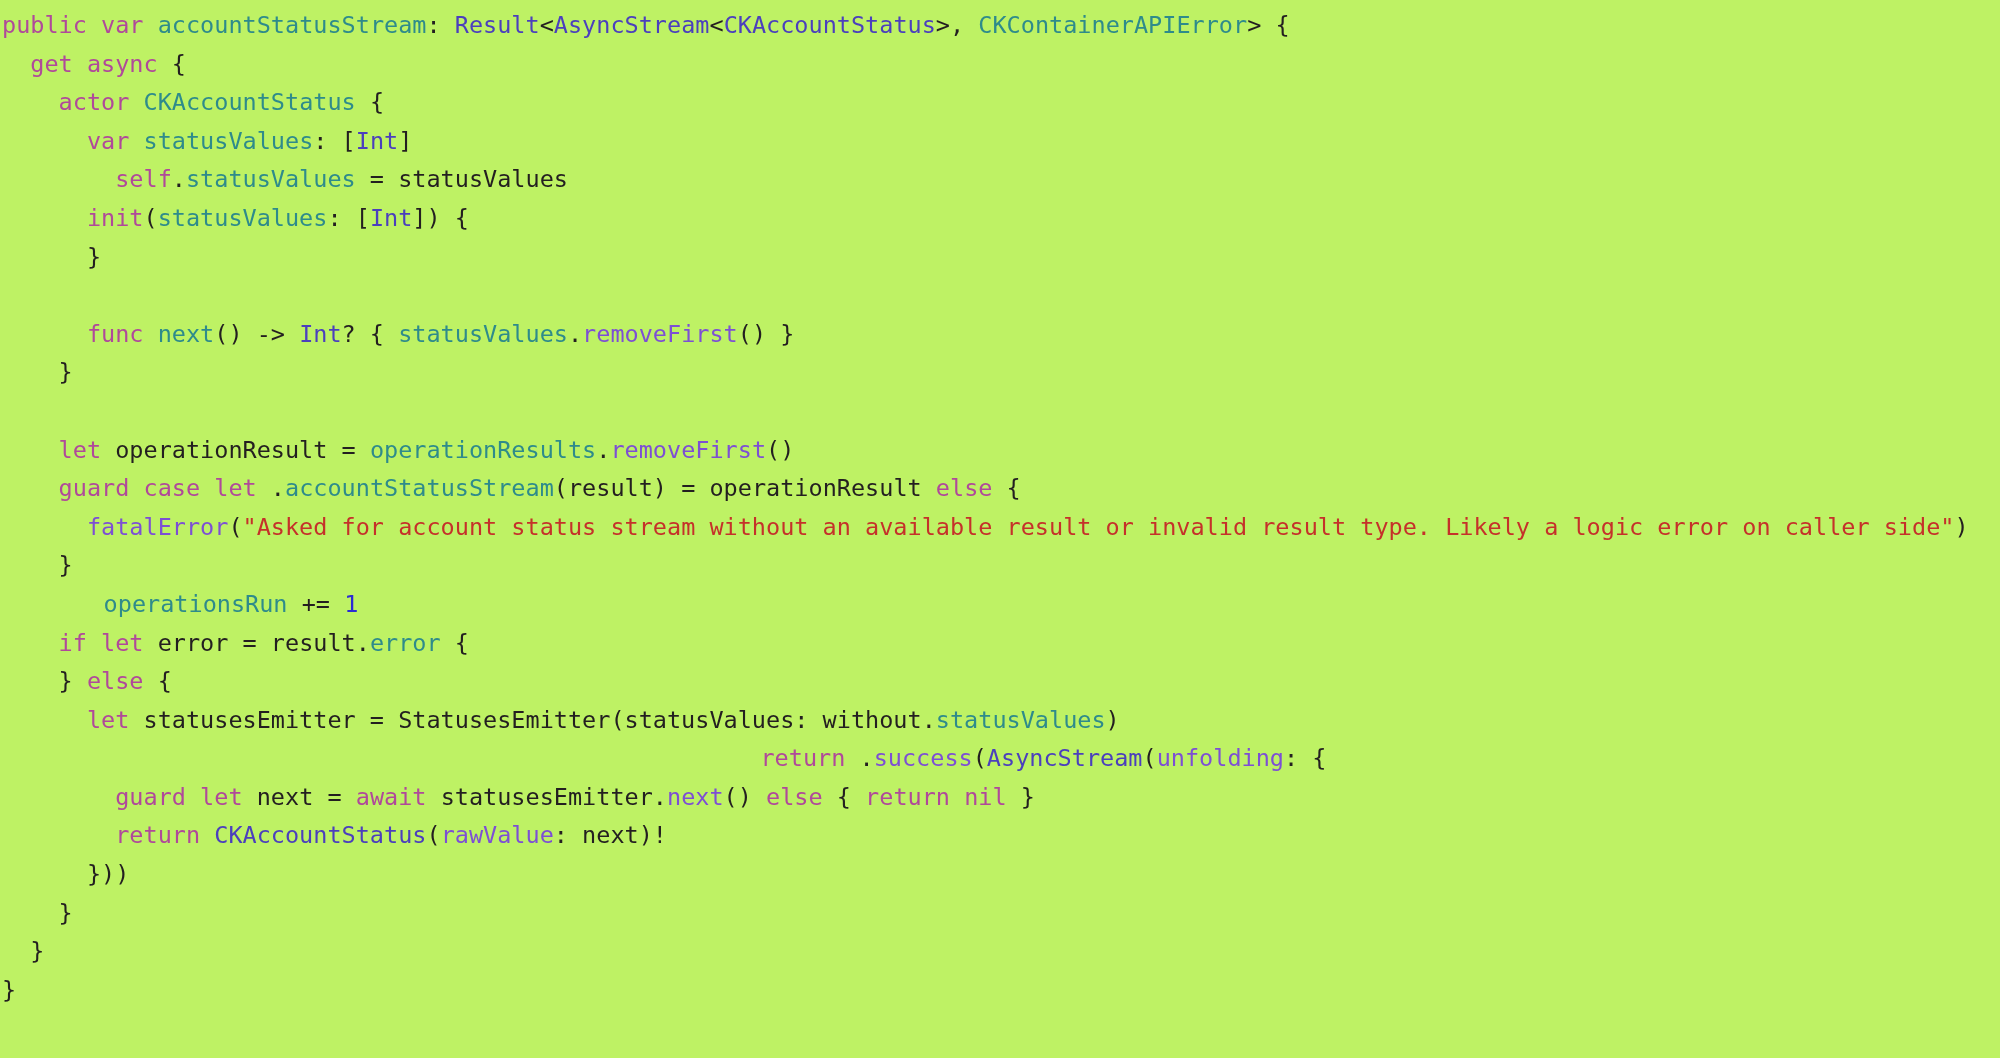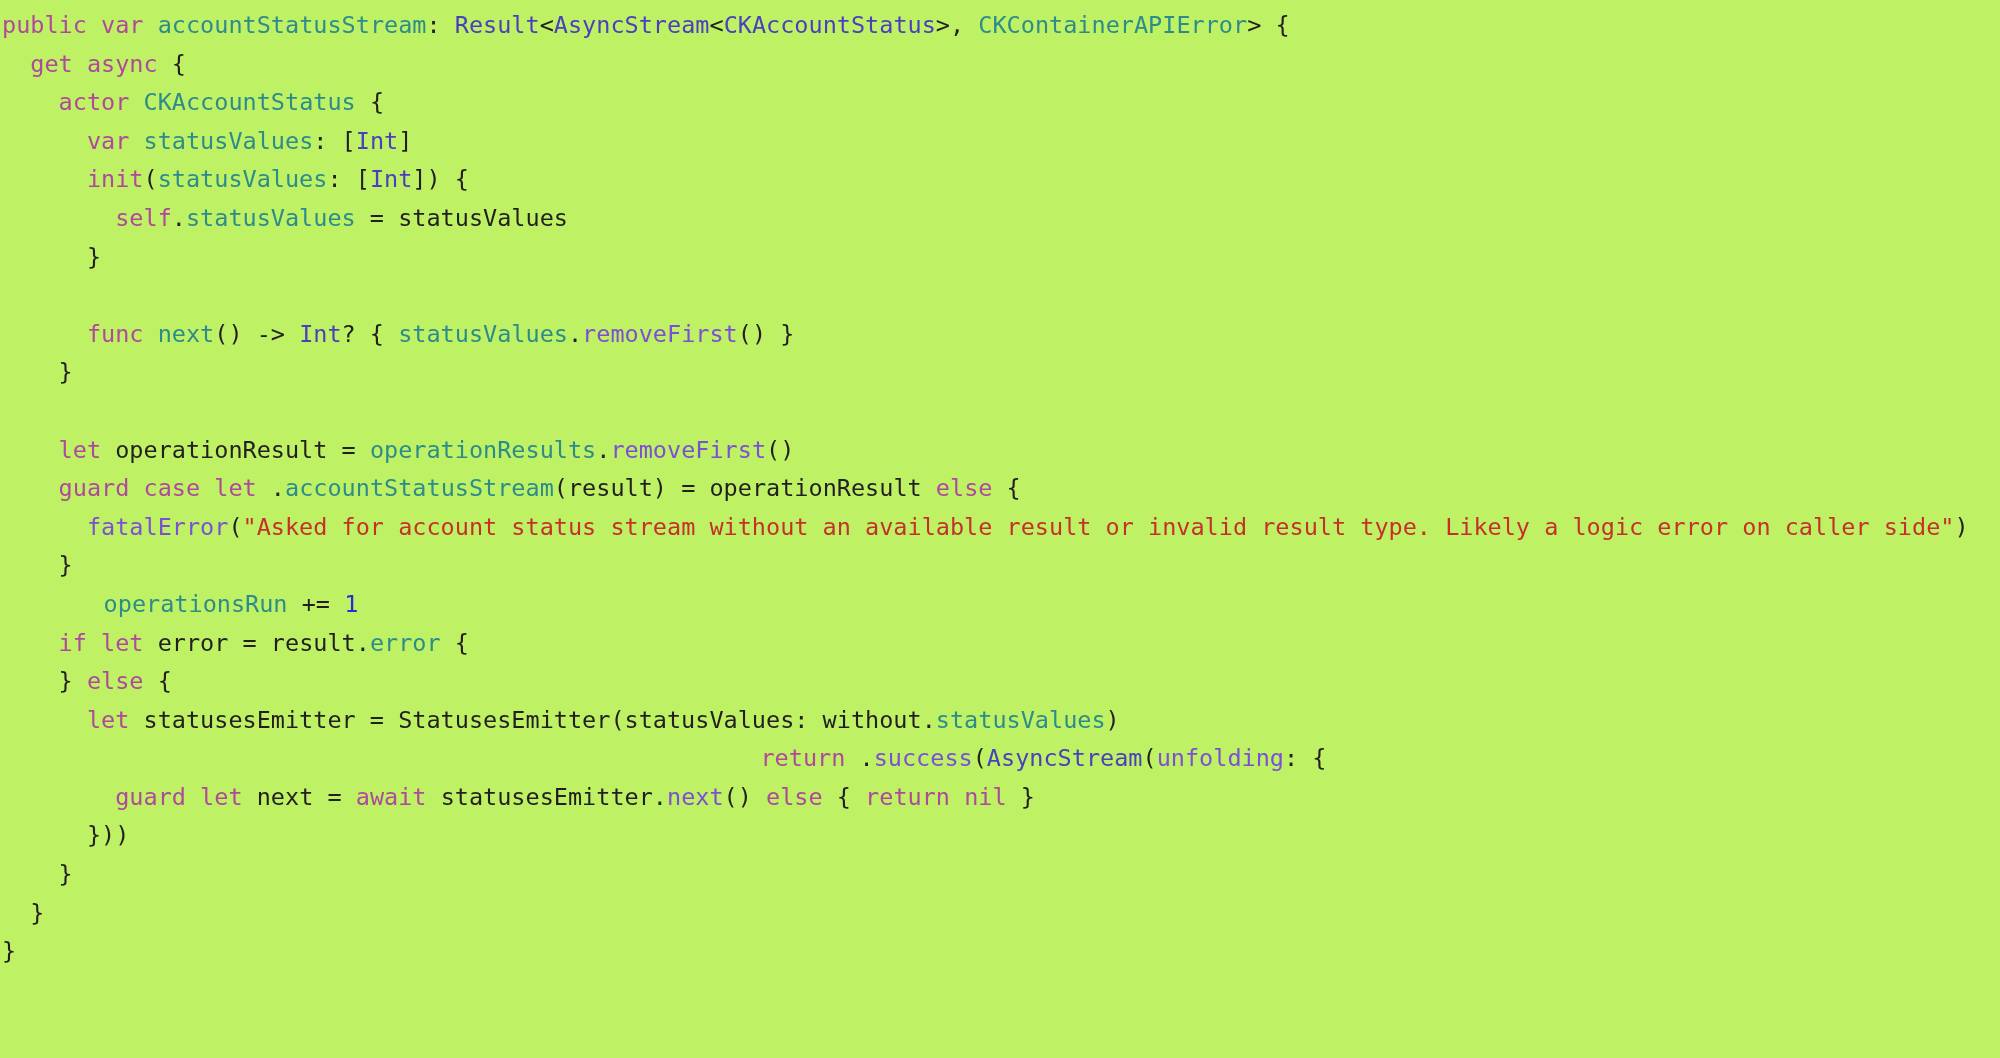--- a/index.html
+++ b/index.html
@@ -47,34 +47,35 @@
 </style>
 </head>
 <body>
 
 <div id="code-surface" style="background: #bef264; font-size: 23.5px;">
 
 <div class="code-line" style="line-height: 38.6px; height: 38.6px;"><span class="t-kw">public</span><span class="t-pl"> </span><span class="t-kw">var</span><span class="t-pl"> </span><span class="t-id">accountStatusStream</span><span class="t-pl">: </span><span class="t-type">Result</span><span class="t-pl">&lt;</span><span class="t-type">AsyncStream</span><span class="t-pl">&lt;</span><span class="t-type">CKAccountStatus</span><span class="t-pl">&gt;, </span><span class="t-id">CKContainerAPIError</span><span class="t-pl">&gt; {</span></div>
     <div class="code-line" style="line-height: 38.6px; height: 38.6px;"><span class="t-pl">  </span><span class="t-kw">get</span><span class="t-pl"> </span><span class="t-kw">async</span><span class="t-pl"> {</span></div>
     <div class="code-line" style="line-height: 38.6px; height: 38.6px;"><span class="t-pl">    </span><span class="t-kw">actor</span><span class="t-pl"> </span><span class="t-id">CKAccountStatus</span><span class="t-pl"> {</span></div>
     <div class="code-line" style="line-height: 38.6px; height: 38.6px;"><span class="t-pl">      </span><span class="t-kw">var</span><span class="t-pl"> </span><span class="t-id">statusValues</span><span class="t-pl">: [</span><span class="t-type">Int</span><span class="t-pl">]</span></div>
+    <div class="code-line" style="line-height: 38.6px; height: 38.6px;"><span class="t-pl">        </span><span class="t-kw">self</span><span class="t-pl">.</span><span class="t-id">statusValues</span><span class="t-pl"> = statusValues</span></div>
     <div class="code-line" style="line-height: 38.6px; height: 38.6px;"><span class="t-pl">      </span><span class="t-kw">init</span><span class="t-pl">(</span><span class="t-id">statusValues</span><span class="t-pl">: [</span><span class="t-type">Int</span><span class="t-pl">]) {</span></div>
-    <div class="code-line" style="line-height: 38.6px; height: 38.6px;"><span class="t-pl">        </span><span class="t-kw">self</span><span class="t-pl">.</span><span class="t-id">statusValues</span><span class="t-pl"> = statusValues</span></div>
     <div class="code-line" style="line-height: 38.6px; height: 38.6px;"><span class="t-pl">      }</span></div>
     <div class="code-line" style="line-height: 38.6px; height: 38.6px;">&nbsp;</div>
     <div class="code-line" style="line-height: 38.6px; height: 38.6px;"><span class="t-pl">      </span><span class="t-kw">func</span><span class="t-pl"> </span><span class="t-id">next</span><span class="t-pl">() -&gt; </span><span class="t-type">Int</span><span class="t-pl">? { </span><span class="t-id">statusValues</span><span class="t-pl">.</span><span class="t-fn">removeFirst</span><span class="t-pl">() }</span></div>
     <div class="code-line" style="line-height: 38.6px; height: 38.6px;"><span class="t-pl">    }</span></div>
     <div class="code-line" style="line-height: 38.6px; height: 38.6px;">&nbsp;</div>
     <div class="code-line" style="line-height: 38.6px; height: 38.6px;"><span class="t-pl">    </span><span class="t-kw">let</span><span class="t-pl"> operationResult = </span><span class="t-id">operationResults</span><span class="t-pl">.</span><span class="t-fn">removeFirst</span><span class="t-pl">()</span></div>
     <div class="code-line" style="line-height: 38.6px; height: 38.6px;"><span class="t-pl">    </span><span class="t-kw">guard</span><span class="t-pl"> </span><span class="t-kw">case</span><span class="t-pl"> </span><span class="t-kw">let</span><span class="t-pl"> .</span><span class="t-id">accountStatusStream</span><span class="t-pl">(result) = operationResult </span><span class="t-kw">else</span><span class="t-pl"> {</span></div>
     <div class="code-line" style="line-height: 38.6px; height: 38.6px;"><span class="t-pl">      </span><span class="t-fn">fatalError</span><span class="t-pl">(</span><span class="t-str">"Asked for account status stream without an available result or invalid result type. Likely a logic error on caller side"</span><span class="t-pl">)</span></div>
     <div class="code-line" style="line-height: 38.6px; height: 38.6px;"><span class="t-pl">    }</span></div>
     <div class="code-line" style="line-height: 38.6px; height: 38.6px; padding-left: 47px;"><span class="t-pl">    </span><span class="t-id">operationsRun</span><span class="t-pl"> += </span><span class="t-num">1</span></div>
     <div class="code-line" style="line-height: 38.6px; height: 38.6px;"><span class="t-pl">    </span><span class="t-kw">if</span><span class="t-pl"> </span><span class="t-kw">let</span><span class="t-pl"> error = result.</span><span class="t-id">error</span><span class="t-pl"> {</span></div>
     <div class="code-line" style="line-height: 38.6px; height: 38.6px;"><span class="t-pl">    } </span><span class="t-kw">else</span><span class="t-pl"> {</span></div>
     <div class="code-line" style="line-height: 38.6px; height: 38.6px;"><span class="t-pl">      </span><span class="t-kw">let</span><span class="t-pl"> statusesEmitter = StatusesEmitter(statusValues: without.</span><span class="t-id">statusValues</span><span class="t-pl">)</span></div>
     <div class="code-line" style="line-height: 38.6px; height: 38.6px; text-align: center;"><span class="t-pl">      </span><span class="t-kw">return</span><span class="t-pl"> .</span><span class="t-fn">success</span><span class="t-pl">(</span><span class="t-type">AsyncStream</span><span class="t-pl">(</span><span class="t-fn">unfolding</span><span class="t-pl">: {</span></div>
     <div class="code-line" style="line-height: 38.6px; height: 38.6px;"><span class="t-pl">        </span><span class="t-kw">guard</span><span class="t-pl"> </span><span class="t-kw">let</span><span class="t-pl"> next = </span><span class="t-kw">await</span><span class="t-pl"> statusesEmitter.</span><span class="t-fn">next</span><span class="t-pl">() </span><span class="t-kw">else</span><span class="t-pl"> { </span><span class="t-kw">return</span><span class="t-pl"> </span><span class="t-kw">nil</span><span class="t-pl"> }</span></div>
+    <div class="code-line" style="line-height: 38.6px; height: 38.6px;"><span class="t-pl">        </span><span class="t-kw">return</span><span class="t-pl"> </span><span class="t-type">CKAccountStatus</span><span class="t-pl">(</span><span class="t-fn">rawValue</span><span class="t-pl">: next)!</span></div>
     <div class="code-line" style="line-height: 38.6px; height: 38.6px;"><span class="t-pl">      }))</span></div>
     <div class="code-line" style="line-height: 38.6px; height: 38.6px;"><span class="t-pl">    }</span></div>
     <div class="code-line" style="line-height: 38.6px; height: 38.6px;"><span class="t-pl">  }</span></div>
     <div class="code-line" style="line-height: 38.6px; height: 38.6px;"><span class="t-pl">}</span></div>
   </div>
 
 </body></html>

